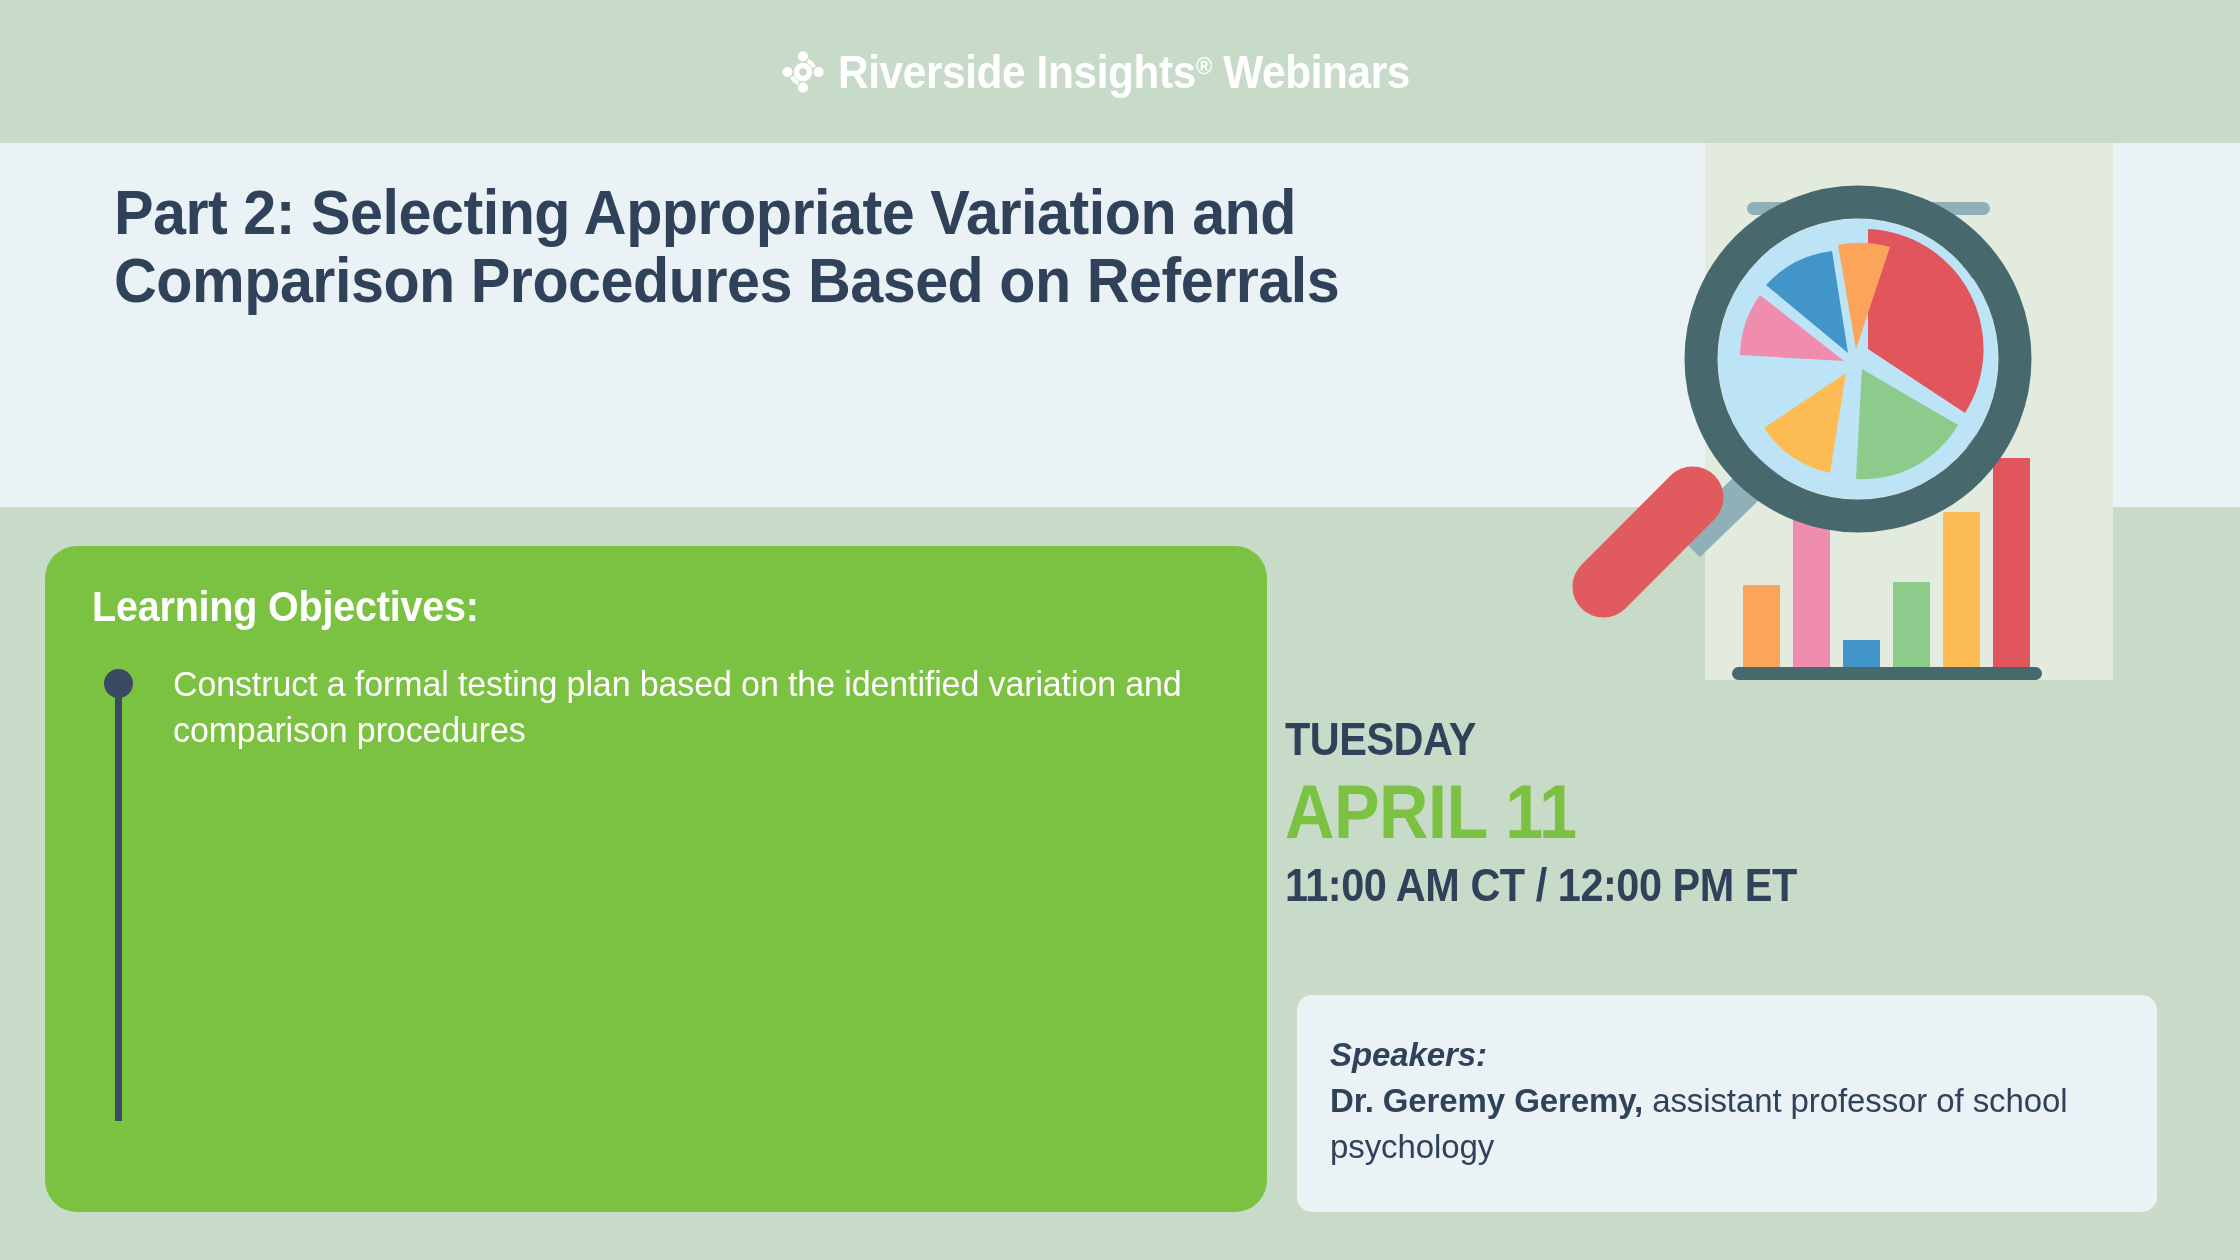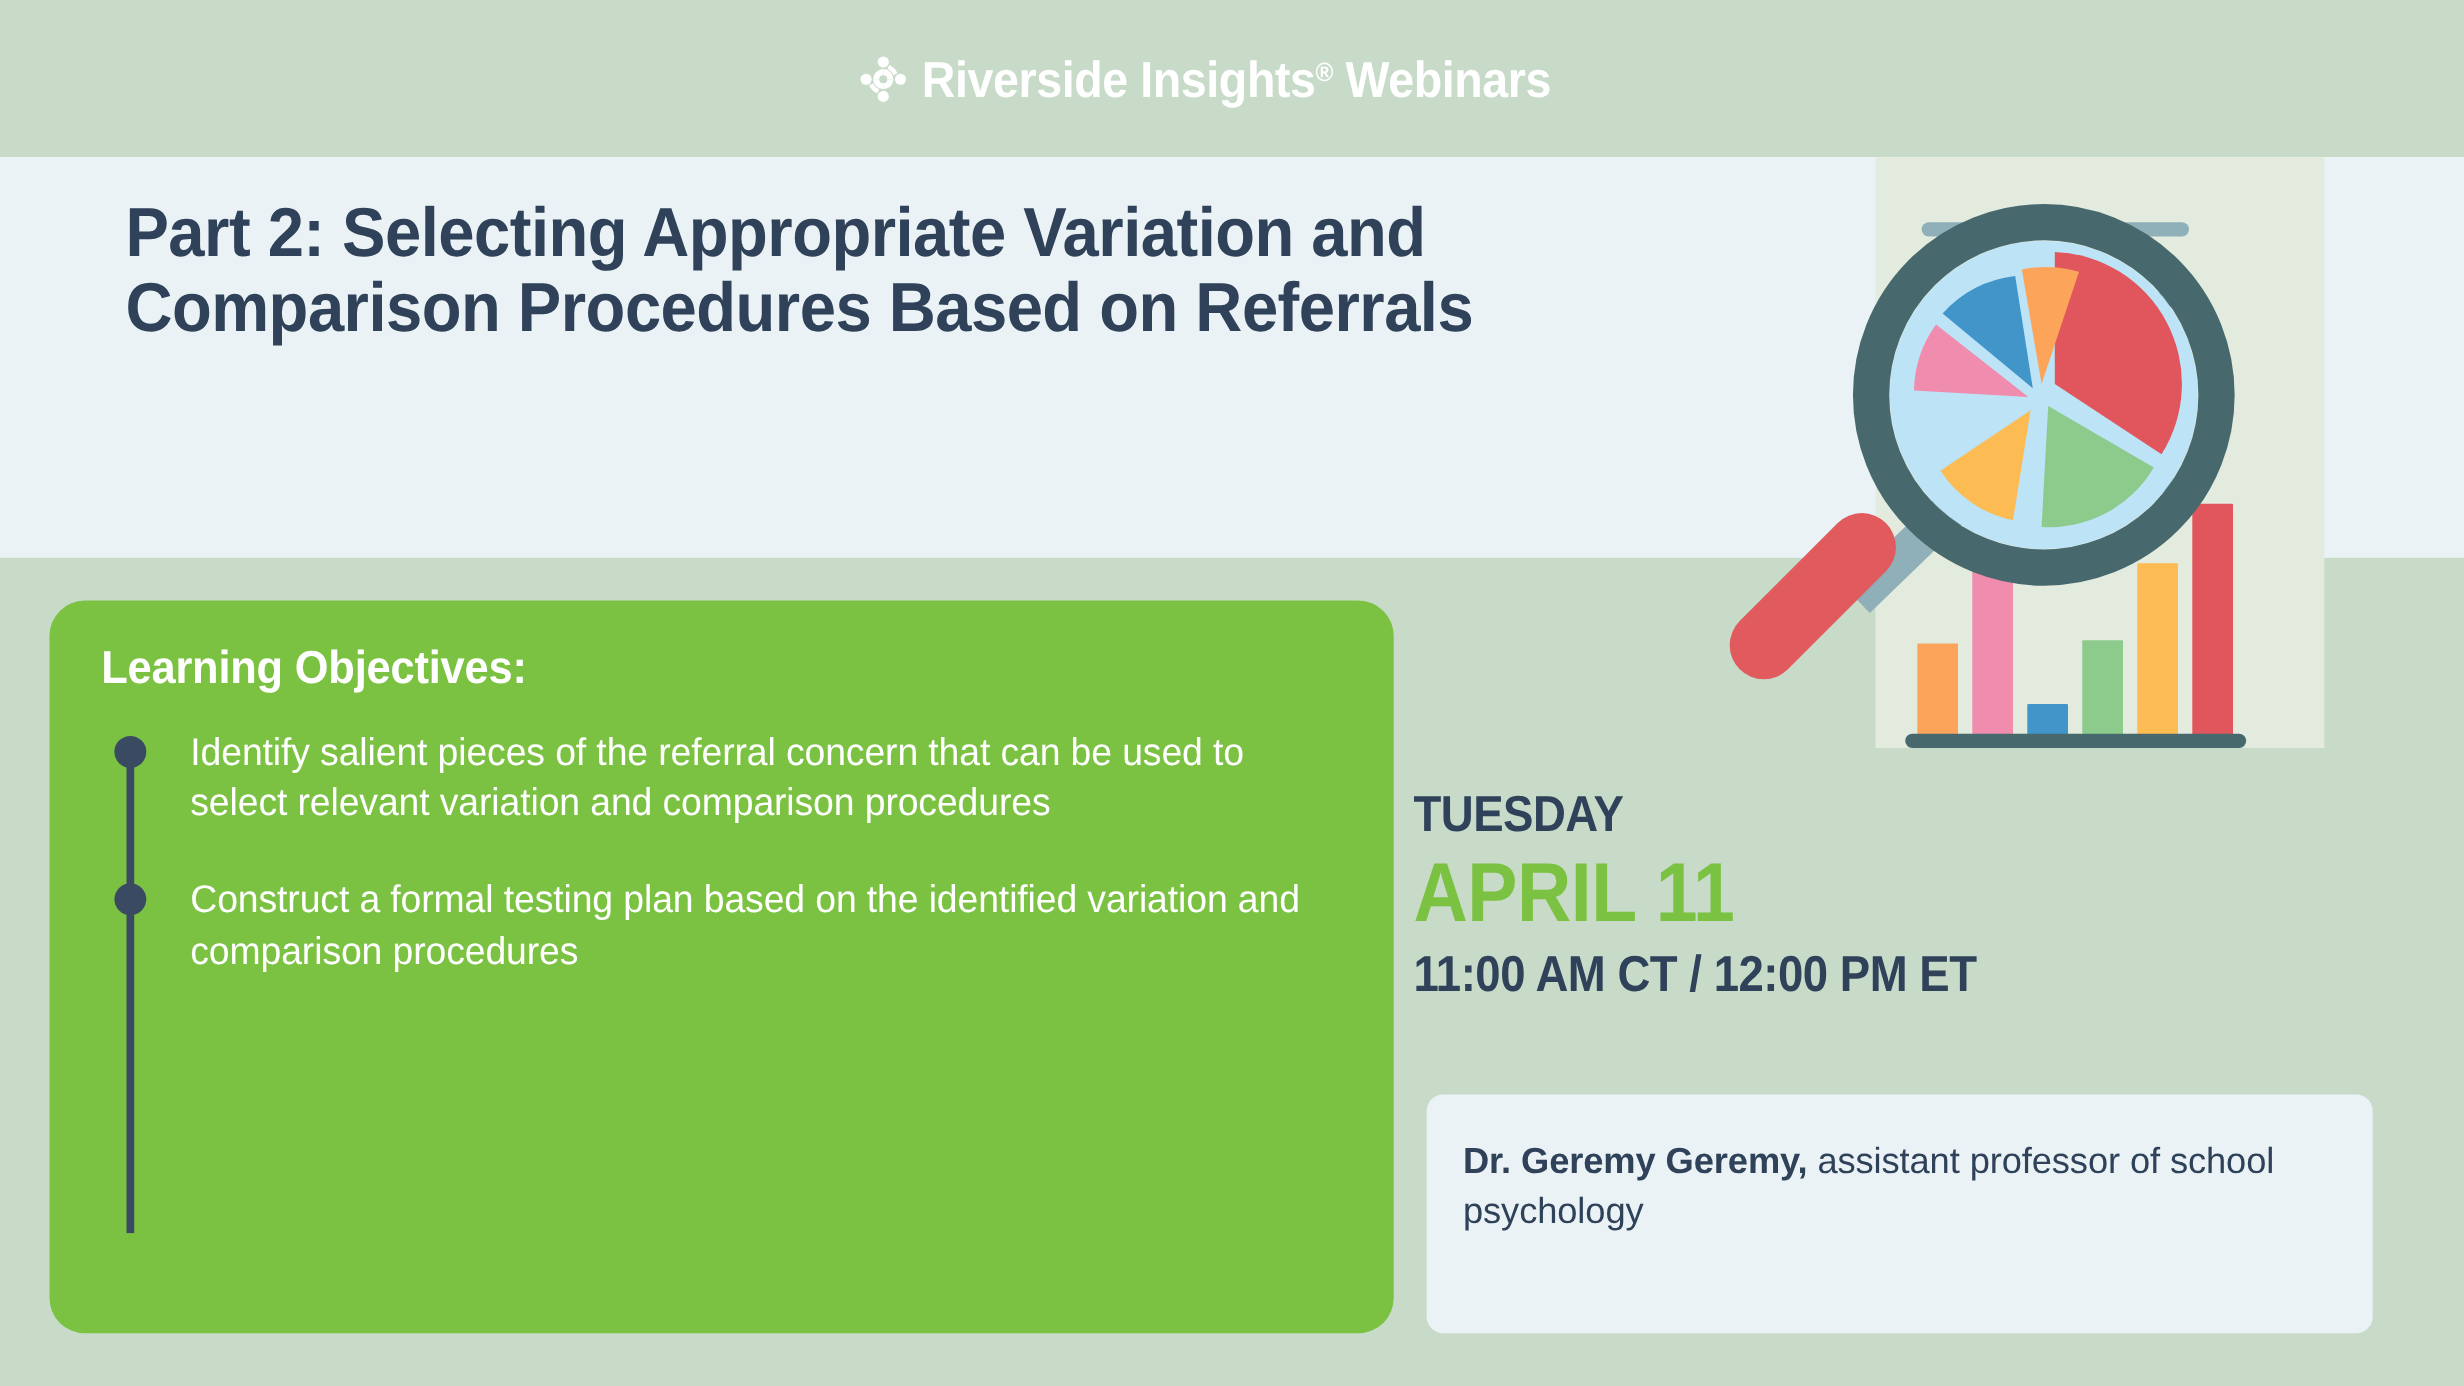--- a/index.html
+++ b/index.html
@@ -249,32 +249,29 @@
     <circle cx="298" cy="216" r="157" fill="none" stroke="#47696e" stroke-width="33"></circle>
   </svg>
 </div>
 
 <div id="objectives-box">
   <div id="objectives-heading">Learning Objectives:</div>
   <div id="objectives-list">
     <div id="objective-connector"></div>
     <div class="objective-item">
       <span class="objective-dot"></span>
-      <div class="objective-text">Identify salient pieces of the referral concern that can be used to select relevant variation and comparison procedures</div>
-    </div>
-    <div class="objective-item">
-      <span class="objective-dot"></span>
       <div class="objective-text">Construct a formal testing plan based on the identified variation and comparison procedures</div>
     </div>
   </div>
 </div>
 
 <div id="date-block">
   <div class="date-line" id="date-weekday">TUESDAY</div>
   <div class="date-line" id="date-main">APRIL 11</div>
   <div class="date-line" id="date-time">11:00 AM CT / 12:00 PM ET</div>
 </div>
 
 <div id="speakers-card">
   <div id="speakers-inner">
+    <span id="speakers-label">Speakers:</span>
     <span id="speaker-name">Dr. Geremy Geremy,</span><span> assistant professor of school psychology</span>
   </div>
 </div>
 
 </body></html>

